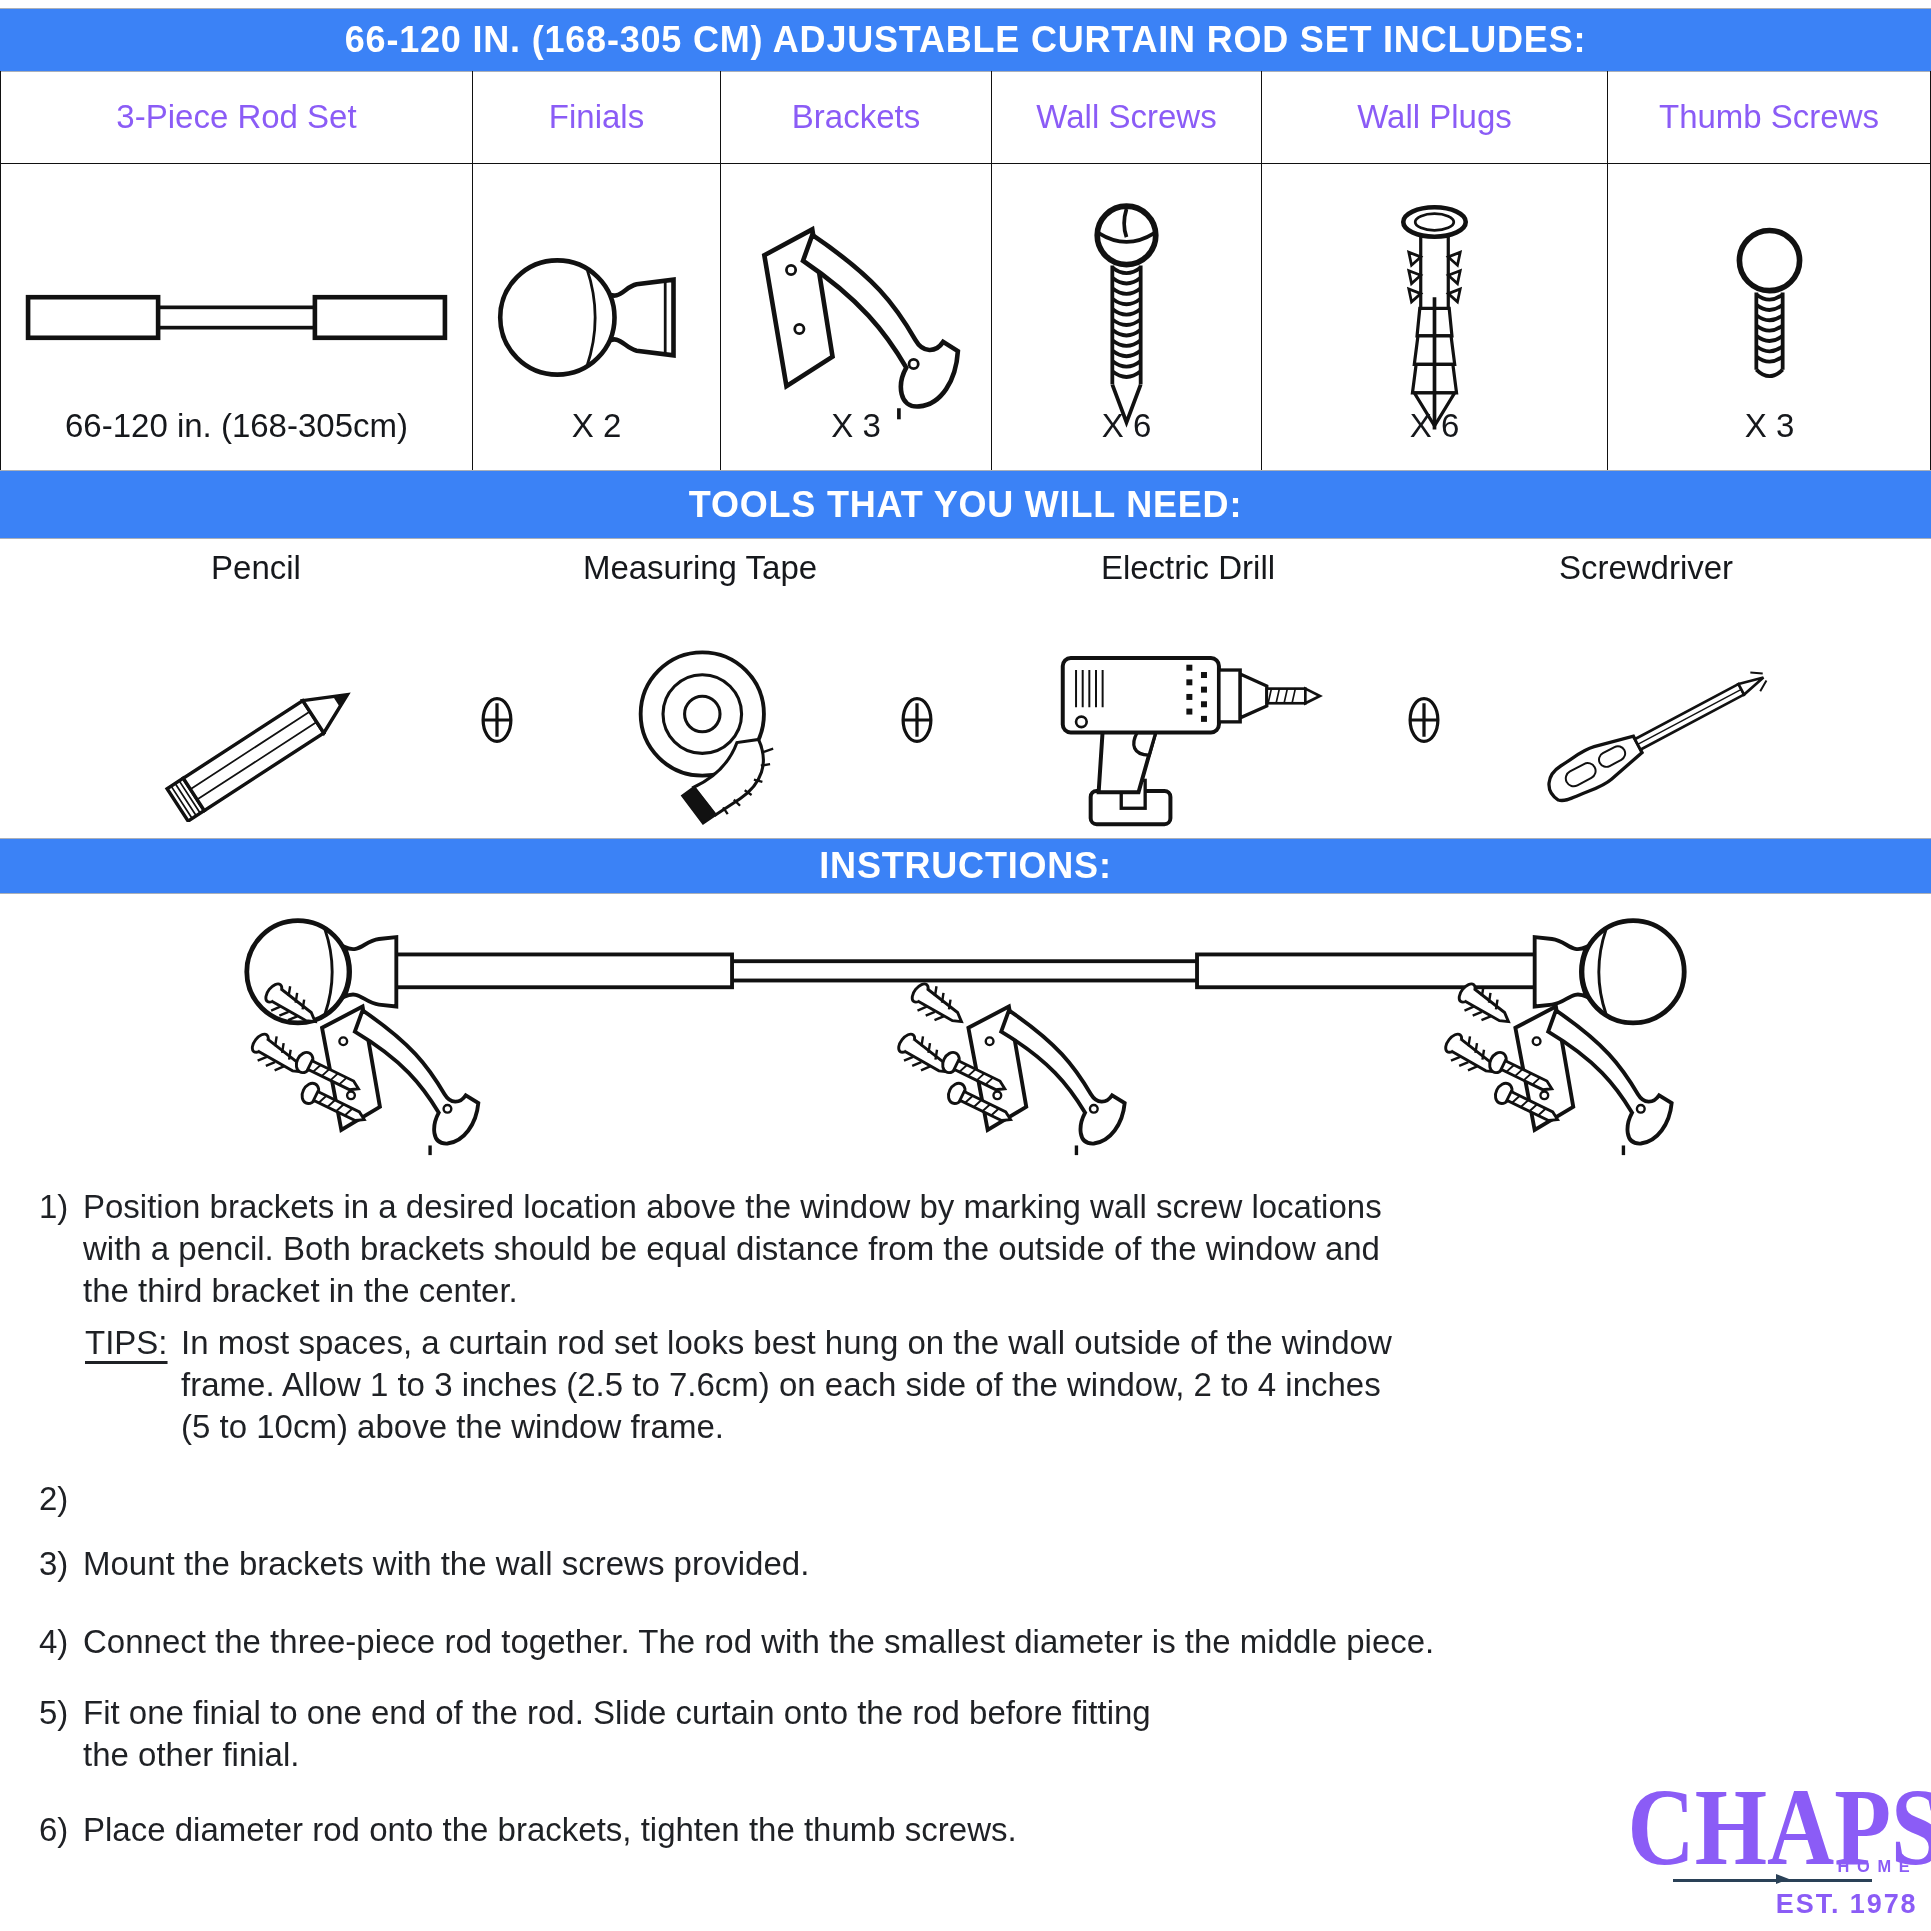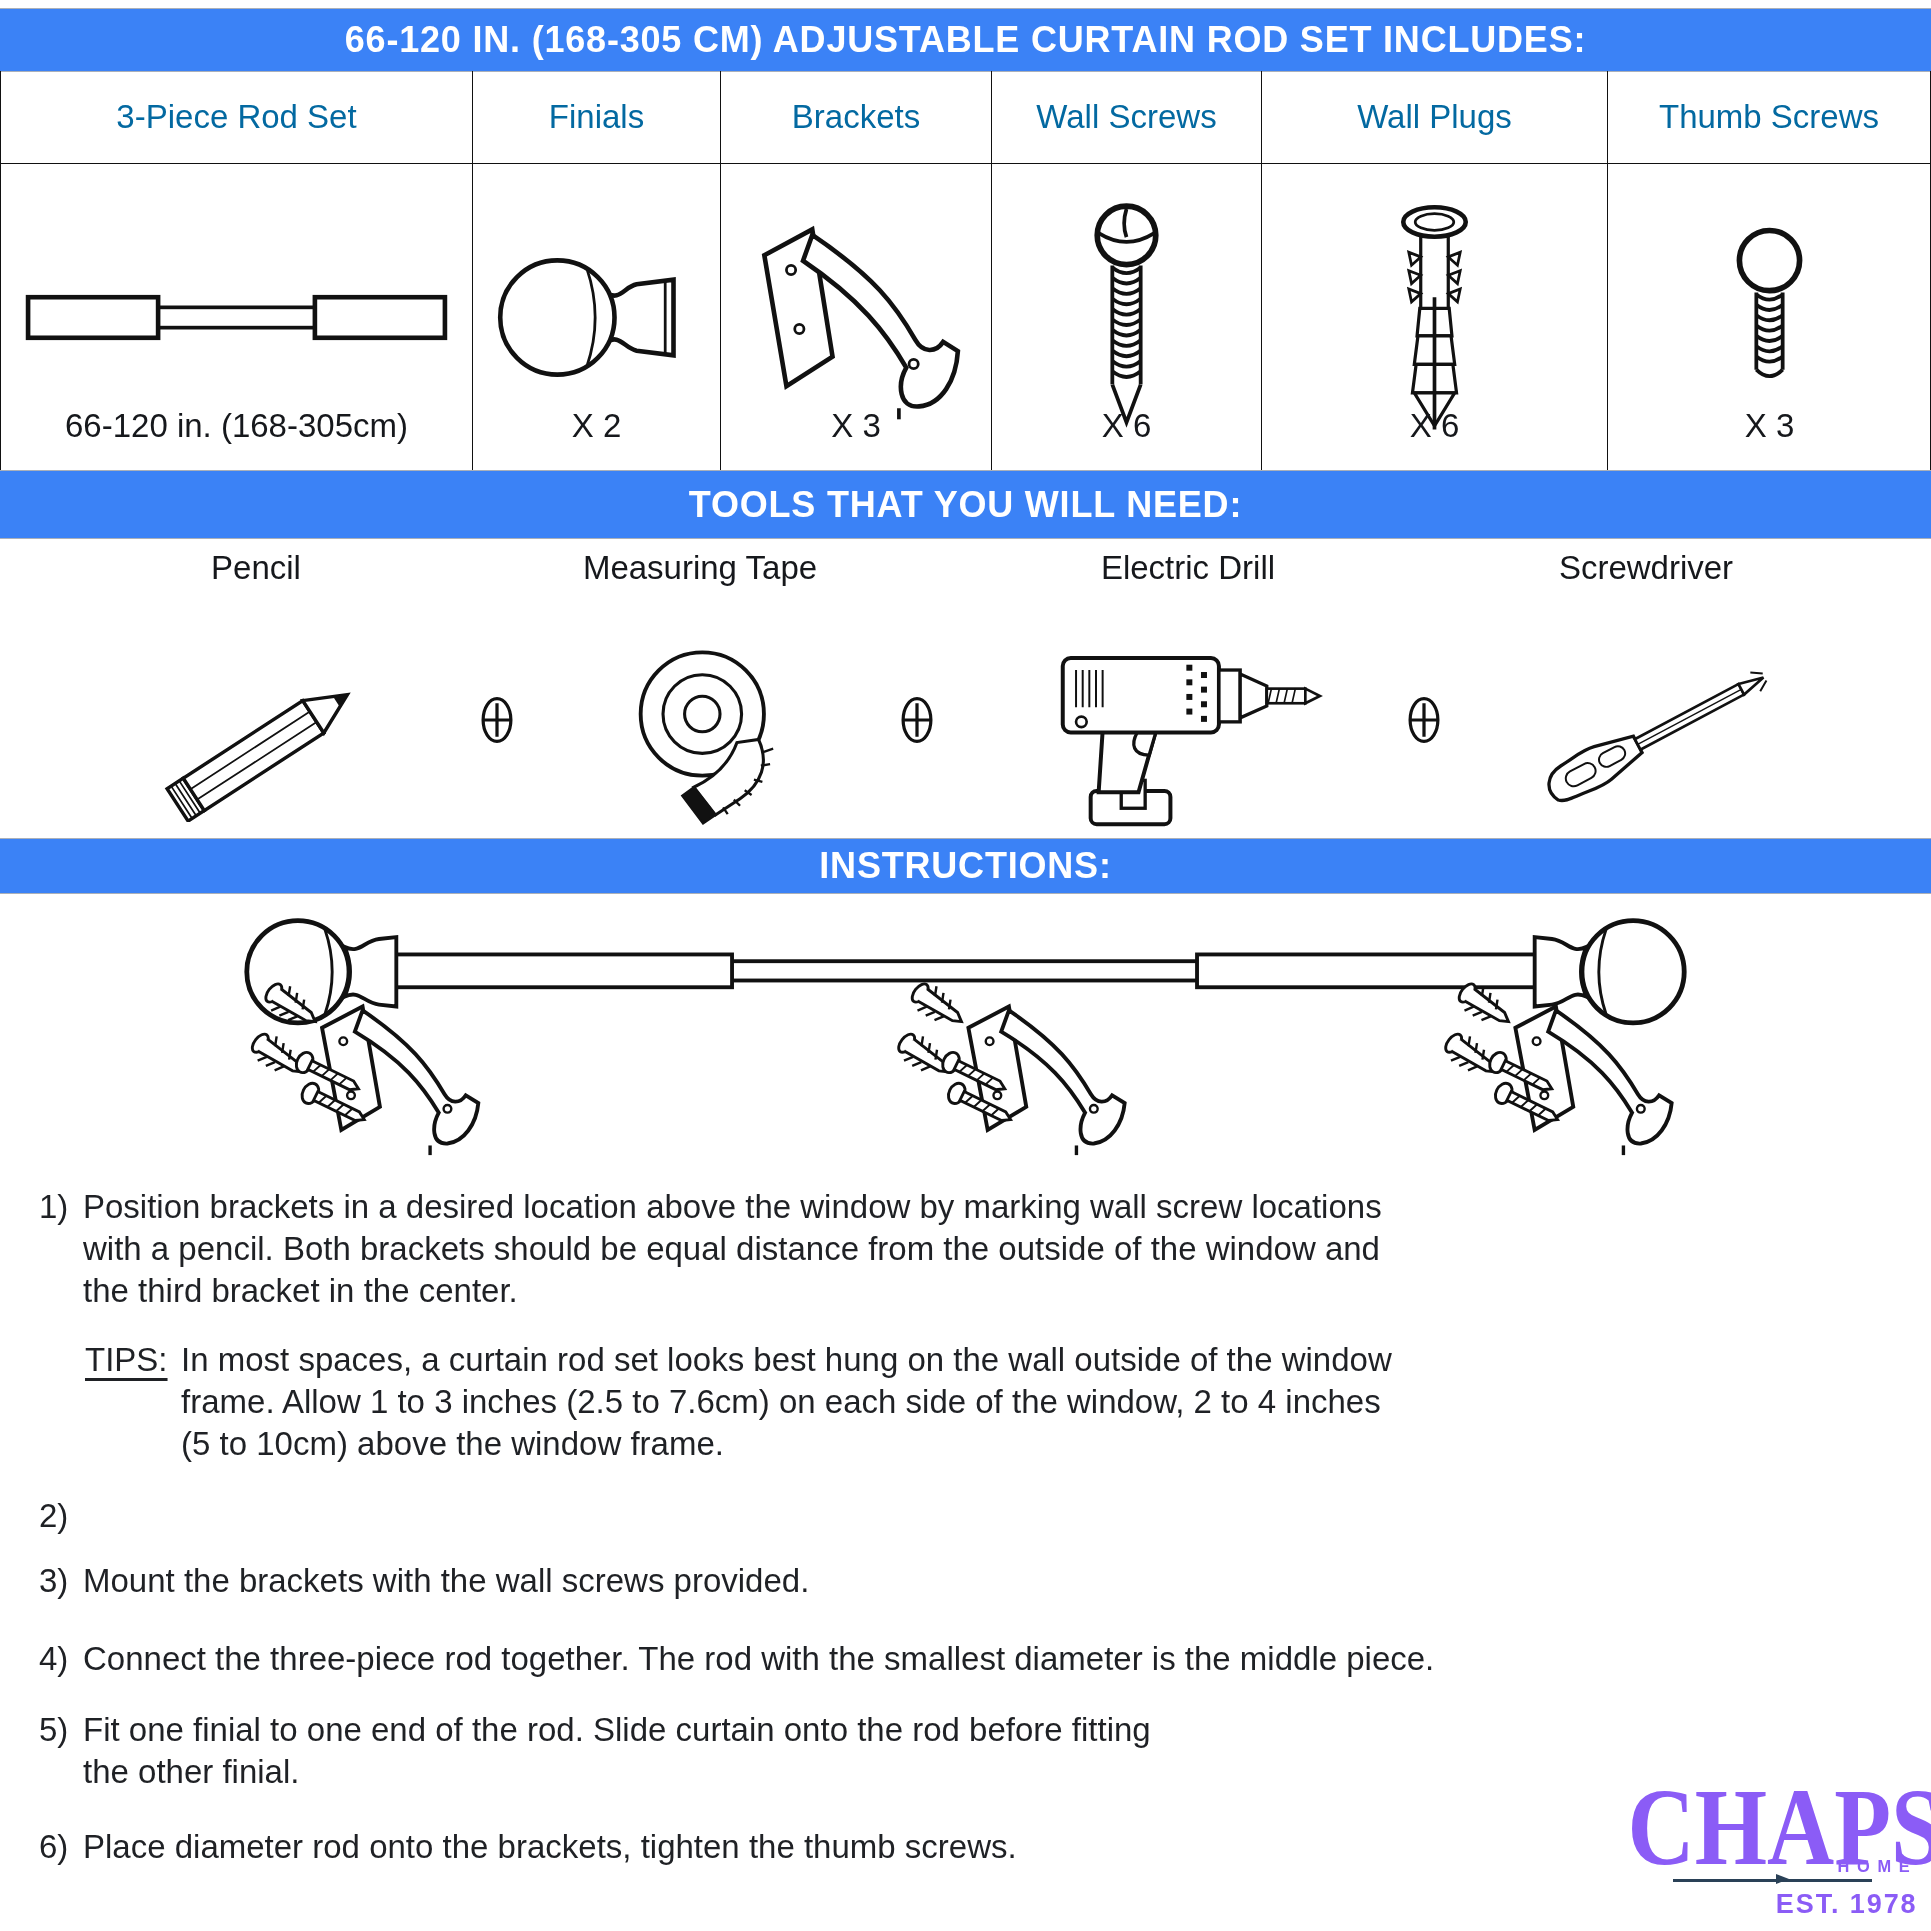--- a/index.html
+++ b/index.html
@@ -24,21 +24,21 @@
 
   
   .includes-table{
     position:absolute;top:71px;left:0;width:1931px;height:399px;
     display:grid;grid-template-columns:472px 248px 271px 270px 346px 323px;
     grid-template-rows:93px 306px;box-sizing:border-box;
     border-left:1.9px solid #111;border-right:1.9px solid #111;
   }
   .th{
     display:flex;align-items:center;justify-content:center;
-    font-size:33px;color:#0369a1;border-right:1.9px solid #111;border-bottom:1.9px solid #111;
+    font-size:33px;color:#8b5cf6;border-right:1.9px solid #111;border-bottom:1.9px solid #111;
     box-sizing:border-box;text-align:center;
   }
   .th:last-of-type{border-right:none;}
   .cell{
     display:flex;flex-direction:column;align-items:center;justify-content:center;
     border-right:1.9px solid #111;box-sizing:border-box;position:relative;
   }
   .cell:last-child{border-right:none;}
   .qty{
     position:absolute;bottom:25px;left:0;right:0;text-align:center;
@@ -58,21 +58,21 @@
   .assembly{position:absolute;top:912px;left:0;width:1931px;height:246px;}
 
   
   .instructions-body{position:absolute;top:1159px;left:39px;right:19.3px;font-size:33px;line-height:42px;color:#1f2125;}
   .step{display:flex;}
   .step-num{flex:0 0 44px;}
   .step-text{white-space:pre-line;}
   .tips-block{display:flex;margin-left:46px;}
   .tips-label{text-decoration:underline;text-underline-offset:6.8px;margin-right:13.5px;flex:0 0 auto;}
   .tips-text{white-space:pre-line;}
-  .m1{margin-top:27px;} .mtips{margin-top:27px;} .m2{margin-top:30px;}
+  .m1{margin-top:27px;} .mtips{margin-top:10px;} .m2{margin-top:30px;}
   .m3{margin-top:23px;} .m4{margin-top:36px;} .m5{margin-top:29px;} .m6{margin-top:33px;}
 
   
   .logo{position:absolute;right:13.5px;top:1778px;width:290px;text-align:right;color:#8b5cf6;}
   .logo-chaps{
     font-family:"Liberation Serif", serif;font-weight:700;font-size:93px;line-height:83px;
     letter-spacing:0px;transform:scaleY(1.18);transform-origin:top;white-space:nowrap;
   }
   .logo-home{font-size:16.4px;font-weight:700;letter-spacing:7.7px;margin-top:-3.9px;text-indent:7.7px;}
   .logo-rule{position:relative;height:2.9px;background:#2a4157;width:199px;margin:2.9px auto 0 auto;}

